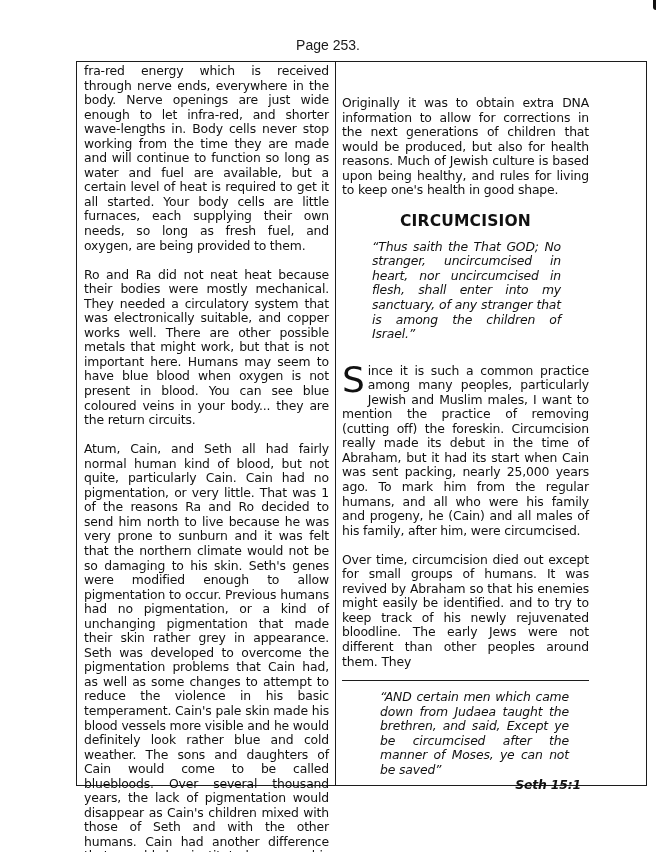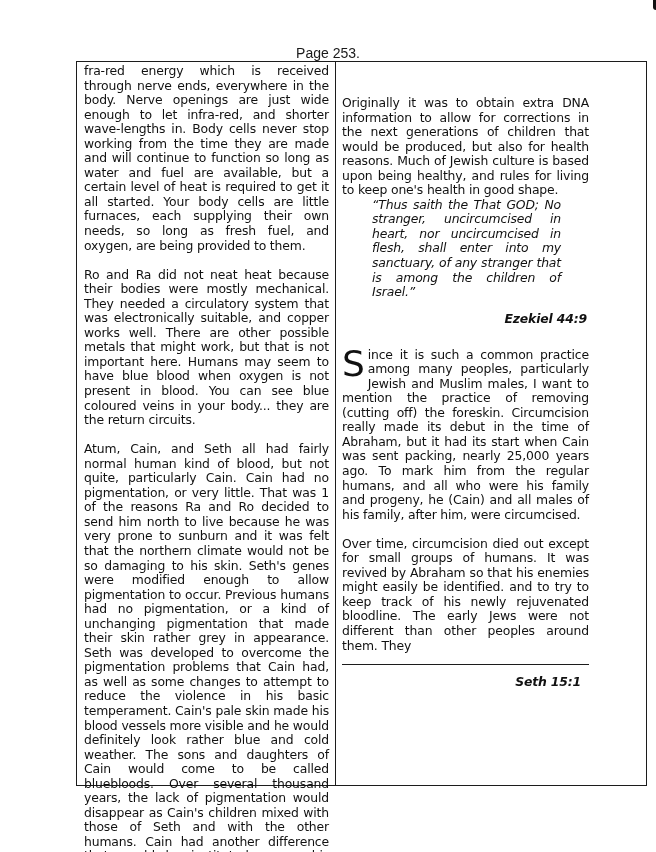--- a/index.html
+++ b/index.html
@@ -10,21 +10,21 @@
     body {
       width: 656px;
       height: 852px;
       position: relative;
       overflow: hidden;
       font-family: "DejaVu Sans", "Liberation Sans", sans-serif;
       color: #111111;
     }
     .page-number {
       position: absolute;
-      top: 45px;
+      top: 37px;
       left: 0;
       width: 656px;
       text-align: center;
       font-family: "Liberation Sans", "DejaVu Sans", sans-serif;
       font-size: 14px;
       color: #1a1a1a;
     }
     .frame {
       position: absolute;
       left: 76px;
@@ -121,25 +121,26 @@
 <div class="frame">
   <div class="col col-left">
     <p>fra-red energy which  is received through nerve ends, everywhere in the body. Nerve openings are just wide enough to let infra-red, and shorter wave-lengths in. Body cells never stop working from the time they are made and will continue to function so long as water and fuel are available, but a certain level of heat is required to get it all started.  Your body cells are little furnaces, each supplying their own needs, so long as fresh fuel, and oxygen, are being provided to them.</p>
     <p>Ro and Ra did not neat heat because their bodies were mostly mechanical.  They needed a circulatory system that was electronically suitable, and copper works well. There are other possible metals that might work, but that is not important here.  Humans may seem to have blue blood when oxygen is not present in blood.  You can see blue coloured veins in your body... they are the return circuits.</p>
     <p class="tight">Atum, Cain, and Seth all had fairly normal  human kind of blood, but not quite, particularly Cain.  Cain had no pigmentation, or very little.  That was 1 of the reasons Ra and Ro decided to send him north to live because he was very prone to sunburn and it was felt that the northern climate would not be so damaging to his skin. Seth's genes were modified enough to allow pigmentation to occur.  Previous humans had no pigmentation, or a kind of unchanging pigmentation that made their skin rather grey in appearance.  Seth was developed to overcome the pigmentation problems that Cain had, as well as some changes to attempt to reduce the violence in his basic temperament.    Cain's pale skin made his blood vessels more visible and he would definitely look rather blue and cold weather.  The sons and daughters of Cain would come to be called bluebloods.  Over several thousand years, the lack of pigmentation would disappear as Cain's children mixed with those of Seth and with the other humans.  Cain had another difference that would be instituted among his offspring, he was circumcised.</p>
   </div>
 
   <div class="col col-right">
     <p style="margin-bottom:0;">Originally it was to obtain extra DNA information to allow for corrections in the next generations of children that would be produced, but also for health reasons. Much of Jewish culture is based upon being healthy, and rules for living to keep one's health in good shape.</p>
 
+    <div class="heading">CIRCUMCISION</div>
 
     <div class="quote">“Thus saith the That GOD; No stranger, uncircumcised in heart, nor uncircumcised in flesh, shall enter into my sanctuary, of any stranger that is among the children of Israel.”</div>
-    <div class="ref">Ezekiel 44:9</div>
 
     <p style="margin-top:22px;"><span class="dropcap">S</span><span>ince it is such a common practice among many peoples, particularly Jewish and Muslim males, I want to  mention  the  practice of removing (cutting off) the foreskin.  Circumcision really made its  debut  in the time of Abraham, but  it had its start when Cain was sent packing, nearly 25,000 years ago.  To mark him from the regular humans, and all who were his family and progeny, he (Cain) and all males of his family, after him, were circumcised.</span></p>
 
     <p class="tight">Over  time, circumcision died out except for small groups of humans.   It was revived by Abraham so that  his enemies might  easily be identified. and to try to keep track of his newly rejuvenated bloodline.   The early Jews were not different than other peoples around them.   They</p>
 
     <hr class="sep">
 
+    <div class="quote" style="padding: 0 20px 0 38px;">“AND certain men which came down from Judaea taught the brethren, and said, Except ye be circumcised after the manner of Moses, ye can not be saved”</div>
     <div class="ref2">Seth 15:1</div>
   </div>
 </div>
 
 </body></html>

